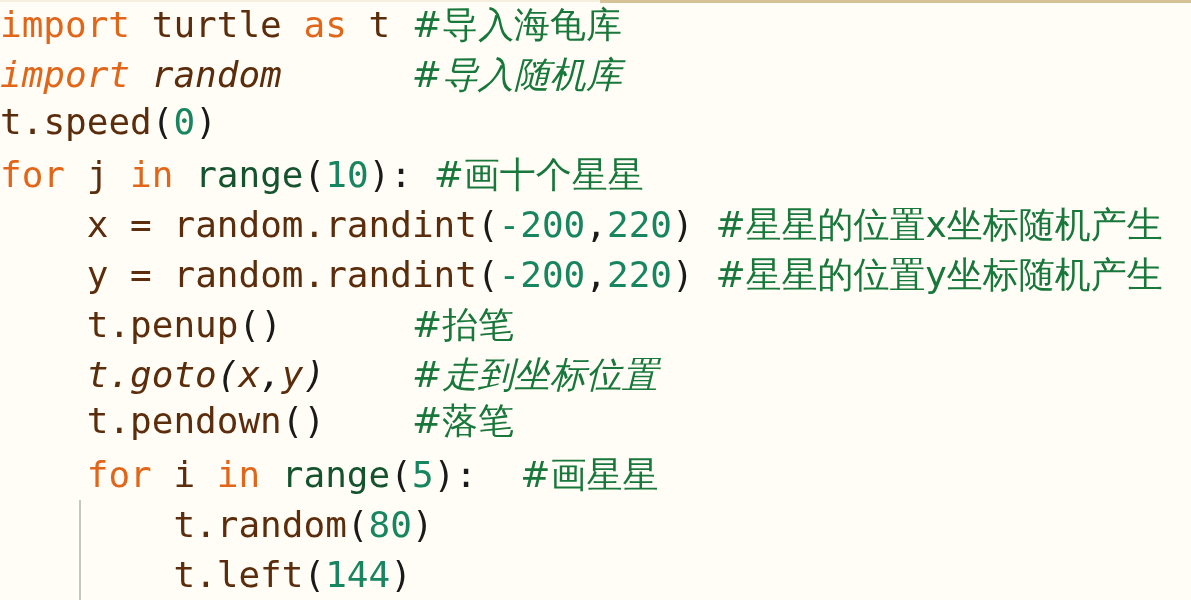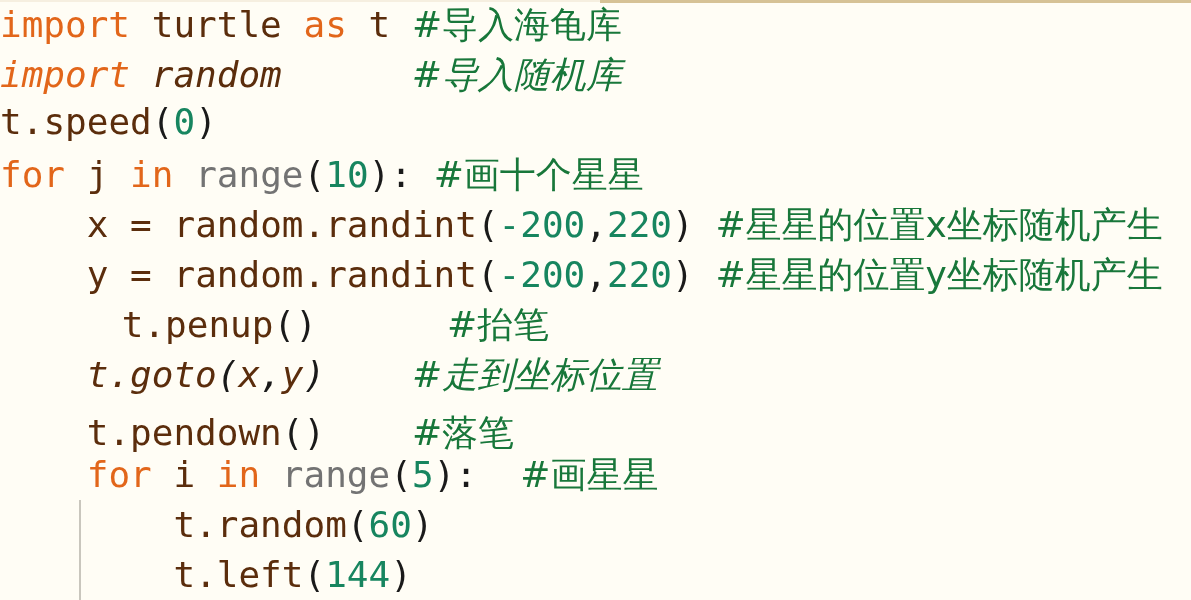--- a/index.html
+++ b/index.html
@@ -54,21 +54,21 @@
     line-height: 50px;
     white-space: pre;
     font-size: 36px;
     letter-spacing: 0px;
   }
   .line .seg { white-space: pre; }
 
   
   .kw    { color: #e2661a; }
   .name  { color: #5b2d0c; }
-  .fn    { color: #737373; }
+  .fn    { color: #14532d; }
   .num   { color: #17855f; }
   .punc  { color: #1a1a1a; }
   .op    { color: #5b2d0c; }
   .cmt-cjk {
     font-family: "DejaVu Sans", sans-serif;
     color: #18773a;
   }
 </style>
 </head>
 <body>
@@ -78,25 +78,25 @@
   <div id="top-rule-left"></div>
   <div id="top-rule"></div>
 
   <div id="code">
       <div class="line" style="top: 0px;"><span class="seg kw">import</span><span class="seg "> </span><span class="seg name">turtle</span><span class="seg "> </span><span class="seg kw">as</span><span class="seg "> </span><span class="seg name">t</span><span class="seg "> </span><span class="seg cmt-cjk">#导入海龟库</span></div>
       <div class="line" style="top: 50px; font-style: italic;"><span class="seg kw">import</span><span class="seg "> </span><span class="seg name">random</span><span class="seg ">      </span><span class="seg cmt-cjk">#导入随机库</span></div>
       <div class="line" style="top: 97px;"><span class="seg name">t</span><span class="seg op">.</span><span class="seg name">speed</span><span class="seg punc">(</span><span class="seg num">0</span><span class="seg punc">)</span></div>
       <div class="line" style="top: 150px;"><span class="seg kw">for</span><span class="seg "> </span><span class="seg name">j</span><span class="seg "> </span><span class="seg kw">in</span><span class="seg "> </span><span class="seg fn">range</span><span class="seg punc">(</span><span class="seg num">10</span><span class="seg punc">)</span><span class="seg punc">:</span><span class="seg "> </span><span class="seg cmt-cjk">#画十个星星</span></div>
       <div class="line" style="top: 200px;"><span class="seg ">    </span><span class="seg name">x</span><span class="seg "> </span><span class="seg op">=</span><span class="seg "> </span><span class="seg name">random</span><span class="seg op">.</span><span class="seg name">randint</span><span class="seg punc">(</span><span class="seg num">-200</span><span class="seg punc">,</span><span class="seg num">220</span><span class="seg punc">)</span><span class="seg "> </span><span class="seg cmt-cjk">#星星的位置x坐标随机产生</span></div>
       <div class="line" style="top: 250px;"><span class="seg ">    </span><span class="seg name">y</span><span class="seg "> </span><span class="seg op">=</span><span class="seg "> </span><span class="seg name">random</span><span class="seg op">.</span><span class="seg name">randint</span><span class="seg punc">(</span><span class="seg num">-200</span><span class="seg punc">,</span><span class="seg num">220</span><span class="seg punc">)</span><span class="seg "> </span><span class="seg cmt-cjk">#星星的位置y坐标随机产生</span></div>
-      <div class="line" style="top: 300px; padding-left: 35px;"><span class="seg ">    </span><span class="seg name">t</span><span class="seg op">.</span><span class="seg name">penup</span><span class="seg punc">(</span><span class="seg punc">)</span><span class="seg ">      </span><span class="seg cmt-cjk">#抬笔</span></div>
+      <div class="line" style="top: 300px;"><span class="seg ">    </span><span class="seg name">t</span><span class="seg op">.</span><span class="seg name">penup</span><span class="seg punc">(</span><span class="seg punc">)</span><span class="seg ">      </span><span class="seg cmt-cjk">#抬笔</span></div>
       <div class="line" style="top: 350px; font-style: italic;"><span class="seg ">    </span><span class="seg name">t</span><span class="seg op">.</span><span class="seg name">goto</span><span class="seg punc">(</span><span class="seg name">x</span><span class="seg punc">,</span><span class="seg name">y</span><span class="seg punc">)</span><span class="seg ">    </span><span class="seg cmt-cjk">#走到坐标位置</span></div>
-      <div class="line" style="top: 408px;"><span class="seg ">    </span><span class="seg name">t</span><span class="seg op">.</span><span class="seg name">pendown</span><span class="seg punc">(</span><span class="seg punc">)</span><span class="seg ">    </span><span class="seg cmt-cjk">#落笔</span></div>
+      <div class="line" style="top: 396px;"><span class="seg ">    </span><span class="seg name">t</span><span class="seg op">.</span><span class="seg name">pendown</span><span class="seg punc">(</span><span class="seg punc">)</span><span class="seg ">    </span><span class="seg cmt-cjk">#落笔</span></div>
       <div class="line" style="top: 450px;"><span class="seg ">    </span><span class="seg kw">for</span><span class="seg "> </span><span class="seg name">i</span><span class="seg "> </span><span class="seg kw">in</span><span class="seg "> </span><span class="seg fn">range</span><span class="seg punc">(</span><span class="seg num">5</span><span class="seg punc">)</span><span class="seg punc">:</span><span class="seg ">  </span><span class="seg cmt-cjk">#画星星</span></div>
-      <div class="line" style="top: 500px;"><span class="seg ">        </span><span class="seg name">t</span><span class="seg op">.</span><span class="seg name">random</span><span class="seg punc">(</span><span class="seg num">60</span><span class="seg punc">)</span></div>
+      <div class="line" style="top: 500px;"><span class="seg ">        </span><span class="seg name">t</span><span class="seg op">.</span><span class="seg name">random</span><span class="seg punc">(</span><span class="seg num">80</span><span class="seg punc">)</span></div>
       <div class="line" style="top: 550px;"><span class="seg ">        </span><span class="seg name">t</span><span class="seg op">.</span><span class="seg name">left</span><span class="seg punc">(</span><span class="seg num">144</span><span class="seg punc">)</span></div>
     </div>
 
 <div class="indent-guide" style="left: 79px; top: 500px; height: 100px;"></div>
   </div>
 
 <style>
   .line { position: absolute; left: 0; }
 </style>
 

